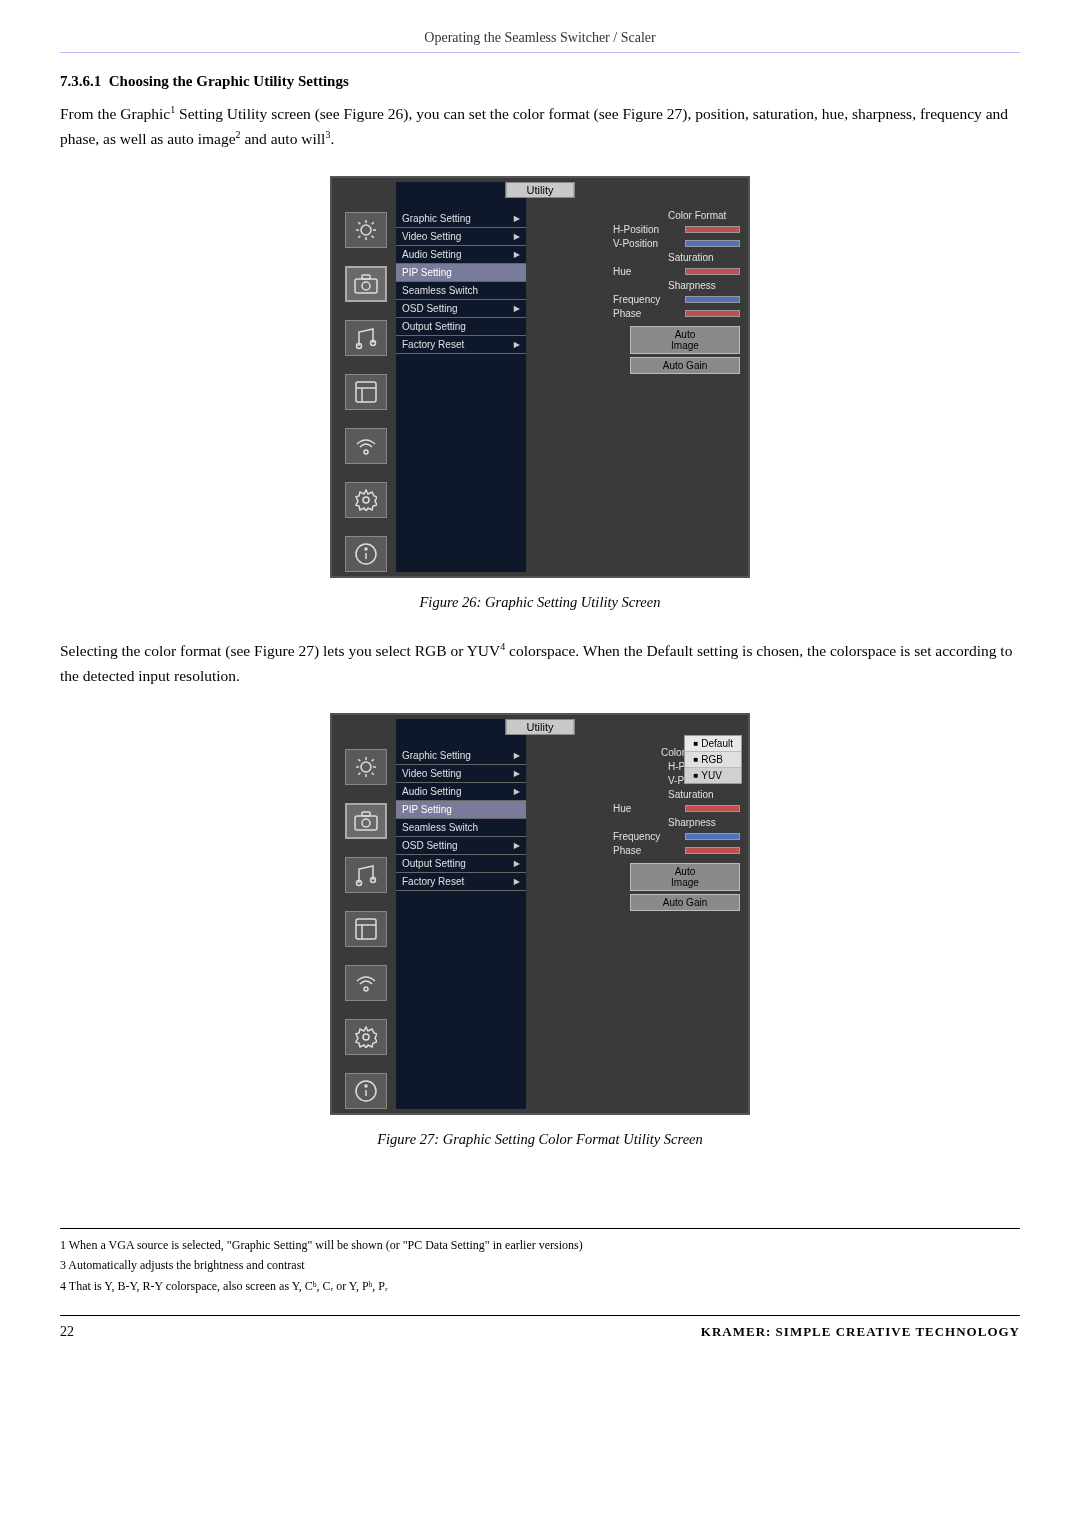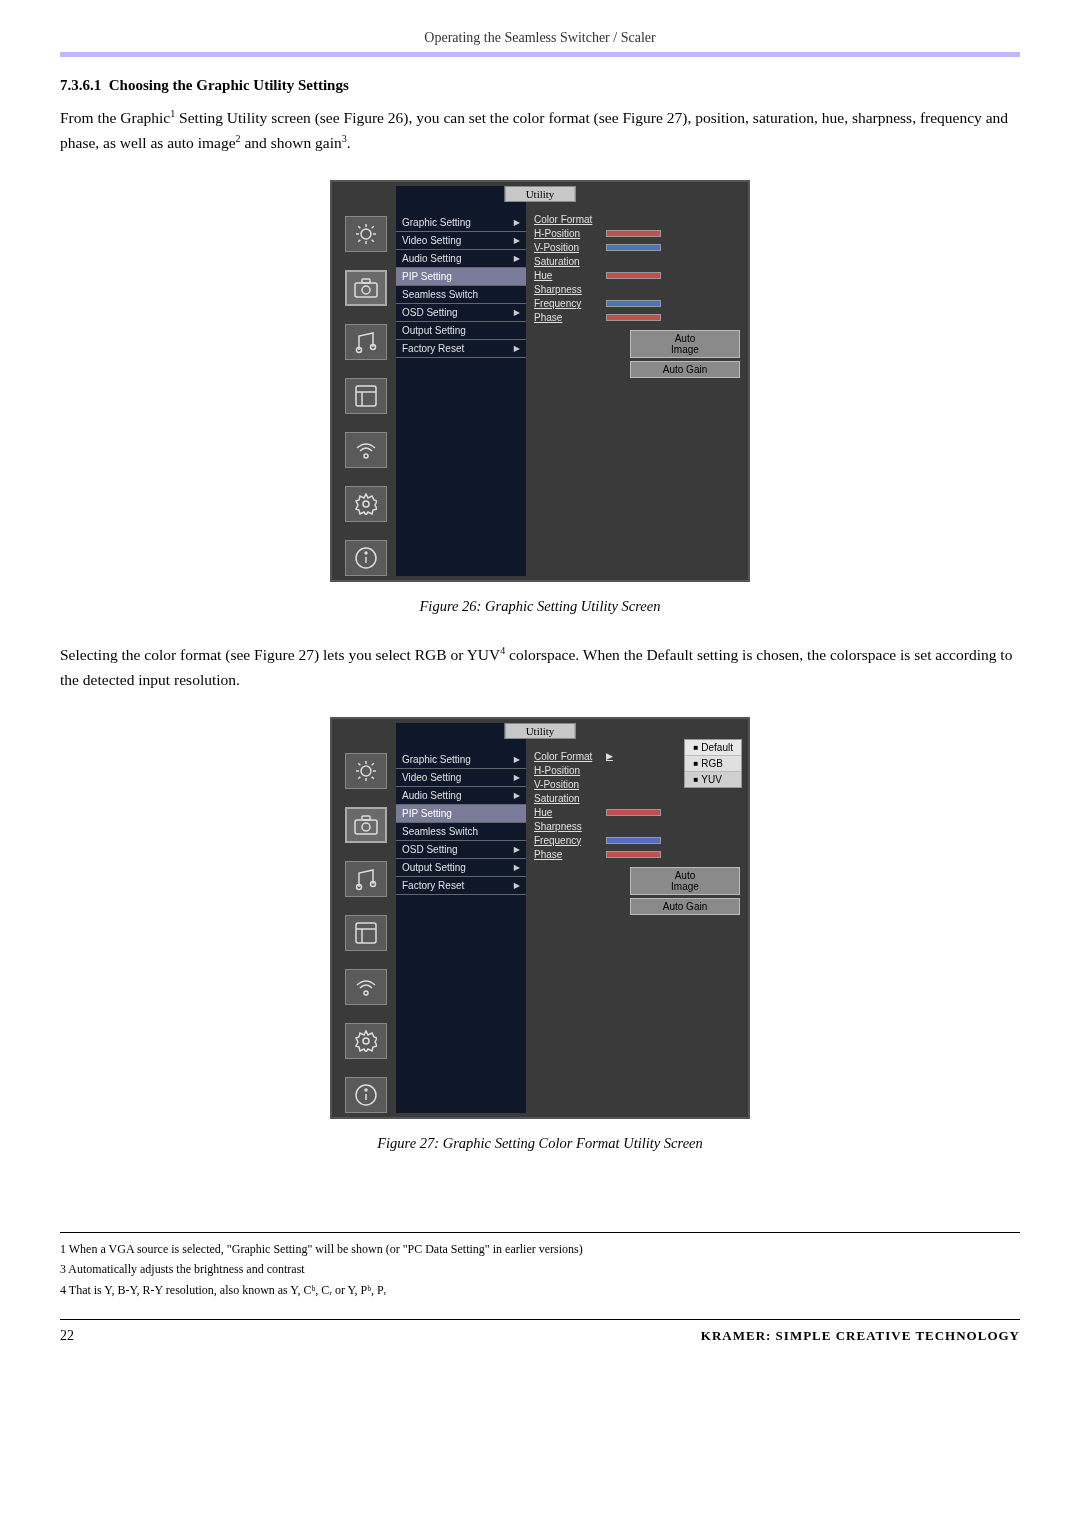--- a/index.html
+++ b/index.html
@@ -16,21 +16,21 @@
     .page-container {
       width: 960px;
       margin: 0 auto;
       padding: 30px 0 60px 0;
     }
 
     .page-header {
       text-align: center;
       font-size: 14px;
       color: #333;
-      border-bottom: 5px solid #c4b5fd;
+      border-bottom: 1px solid #c4b5fd;
       padding-bottom: 6px;
       margin-bottom: 20px;
     }
 
     .section-heading {
       font-size: 15px;
       font-weight: bold;
       margin-bottom: 12px;
     }
 
@@ -74,21 +74,21 @@
     .ui-title-bar {
       position: absolute;
       top: 4px;
       left: 50%;
       transform: translateX(-50%);
       background: #c8c8c8;
       border: 1px solid #888;
       padding: 1px 20px;
       font-size: 11px;
       color: #000;
-      font-family: Liberation Serif, serif;
+      font-family: Liberation Sans, sans-serif;
       z-index: 10;
     }
 
     .ui-left-panel {
       width: 60px;
       display: flex;
       flex-direction: column;
       align-items: center;
       padding-top: 30px;
       gap: 18px;
@@ -154,22 +154,21 @@
       gap: 0;
     }
 
     .ui-setting-row {
       display: flex;
       align-items: center;
       font-size: 10px;
       color: #e0e0e0;
       font-family: Arial, sans-serif;
       margin-bottom: 3px;
-      justify-content: flex-start;
-      text-decoration: underline;
+      justify-content: flex-end;
     }
 
     .ui-setting-label {
       width: 72px;
       font-size: 10px;
     }
 
     .ui-setting-bar {
       width: 55px;
       height: 7px;
@@ -247,21 +246,21 @@
 
   <div class="page-header">
     <span>Operating the Seamless Switcher / Scaler</span>
   </div>
 
   <div class="section-heading">
     <span>7.3.6.1</span>&nbsp;&nbsp;<span>Choosing the Graphic Utility Settings</span>
   </div>
 
   <p class="body-text">
-    <span>From the Graphic</span><sup>1</sup><span> Setting Utility screen (see Figure 26), you can set the color format (see Figure 27), position, saturation, hue, sharpness, frequency and phase, as well as auto image</span><sup>2</sup><span> and shown gain</span><sup>3</sup><span>.</span>
+    <span>From the Graphic</span><sup>1</sup><span> Setting Utility screen (see Figure 26), you can set the color format (see Figure 27), position, saturation, hue, sharpness, frequency and phase, as well as auto image</span><sup>2</sup><span> and auto will</span><sup>3</sup><span>.</span>
   </p>
 
   <div class="figure-container">
     <div class="ui-wrapper">
       <div class="ui-screenshot">
 
         <div class="ui-title-bar">
           <span>Utility</span>
         </div>
 
@@ -552,21 +551,21 @@
   </div>
 
   <div class="footnotes-section">
     <div class="footnote-item">
       <span>1 </span><span>When a VGA source is selected, "Graphic Setting" will be shown (or "PC Data Setting" in earlier versions)</span>
     </div>
     <div class="footnote-item">
       <span>3 </span><span>Automatically adjusts the brightness and contrast</span>
     </div>
     <div class="footnote-item">
-      <span>4 </span><span>That is Y, B-Y, R-Y resolution, also known as Y, Cᵇ, Cᵣ or Y, Pᵇ, Pᵣ</span>
+      <span>4 </span><span>That is Y, B-Y, R-Y colorspace, also screen as Y, Cᵇ, Cᵣ or Y, Pᵇ, Pᵣ</span>
     </div>
   </div>
 
   <div class="page-footer">
     <span class="page-number">22</span>
     <span class="brand-name">KRAMER:  SIMPLE CREATIVE TECHNOLOGY</span>
   </div>
 
 </div>
 

